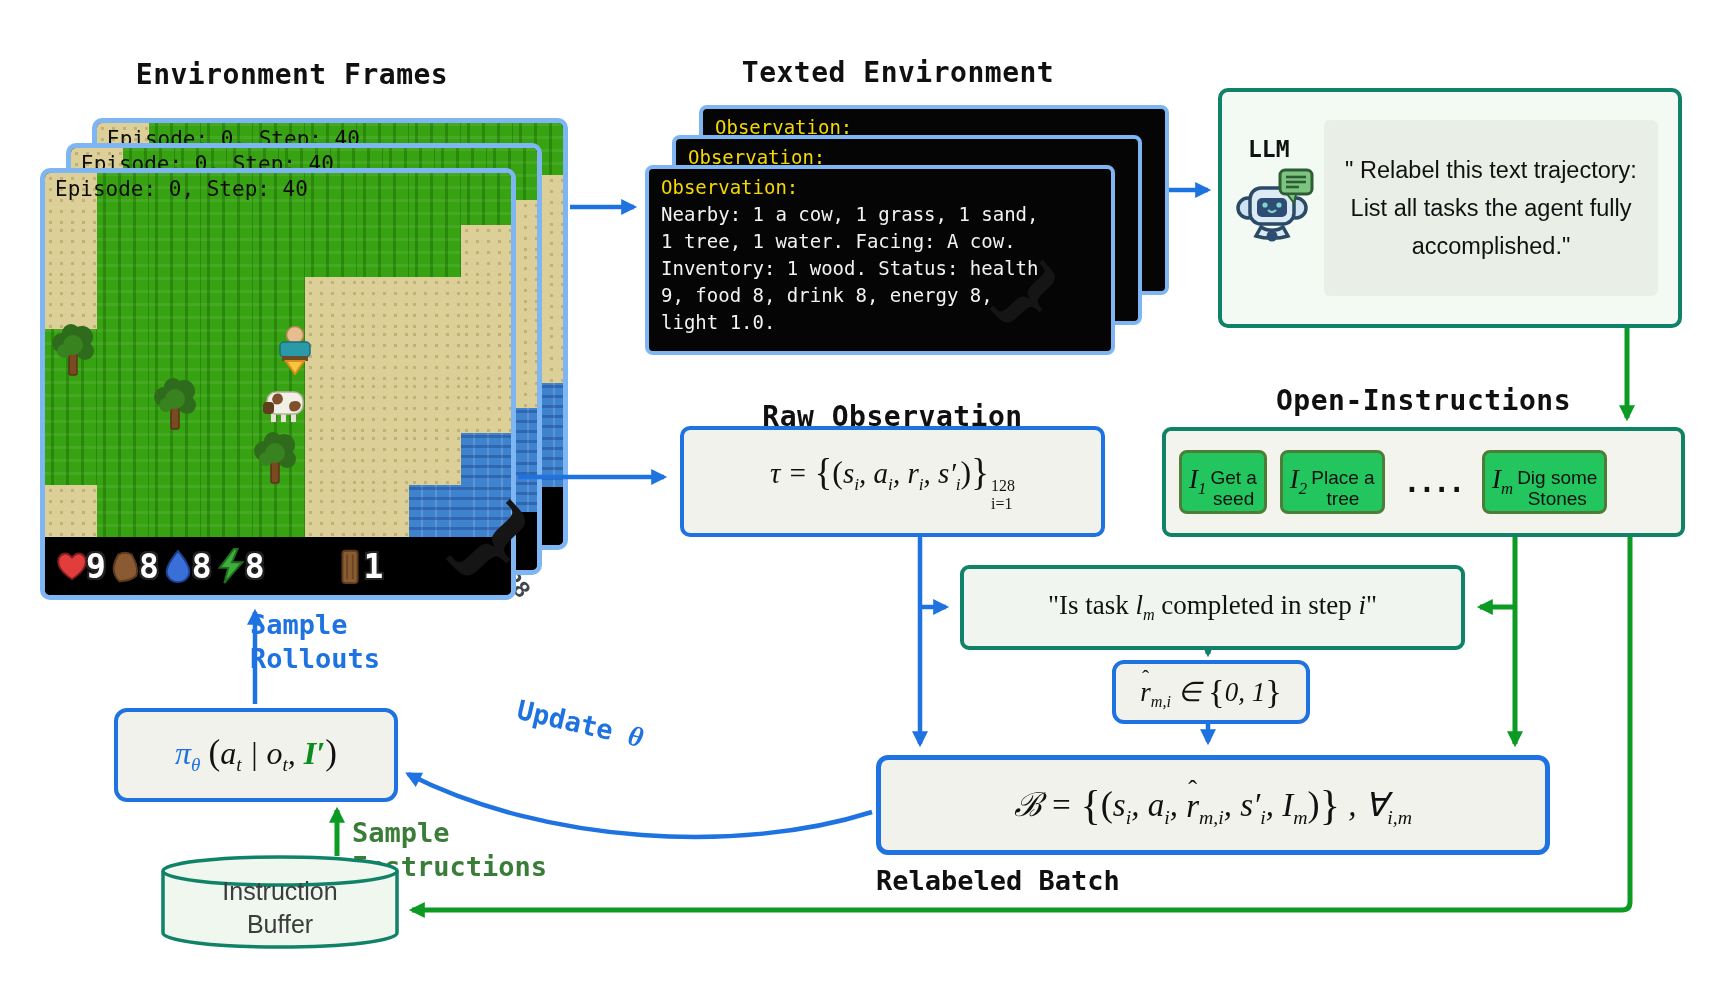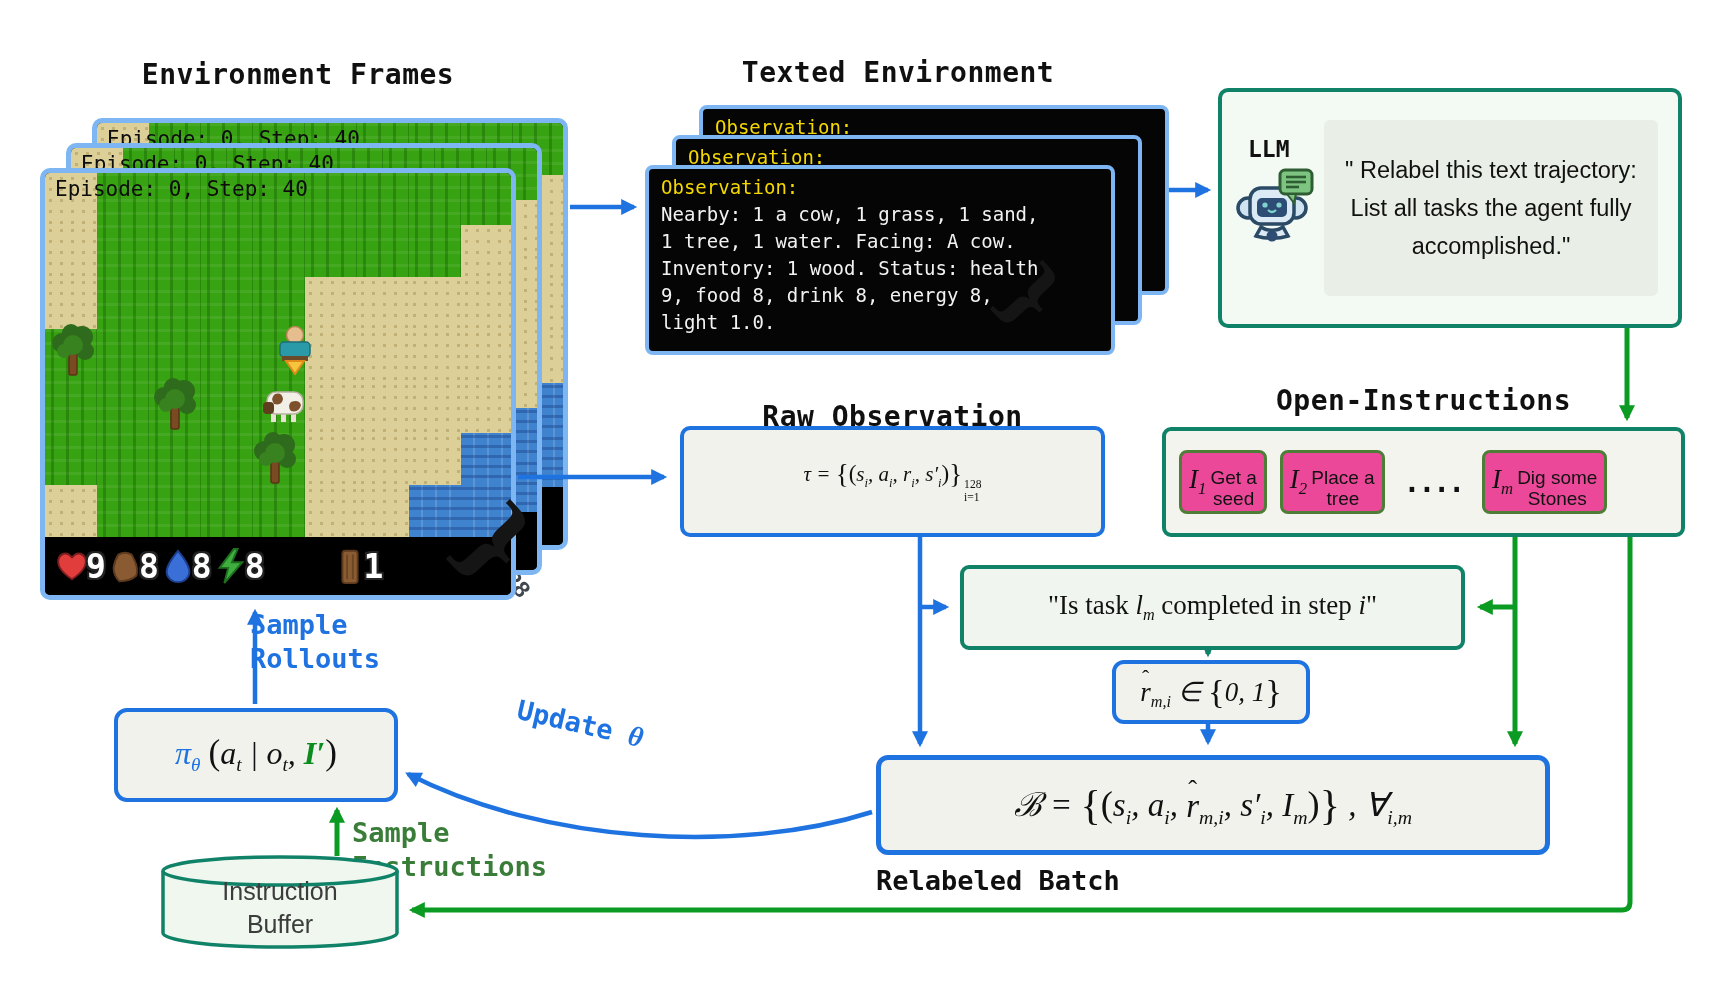--- a/index.html
+++ b/index.html
@@ -60,21 +60,21 @@
   #llm-box{left:1218px;top:88px;width:456px;height:232px;border:4px solid #108268;border-radius:10px;
            background:#f3faf3;}
   #llm-label{left:26px;top:44px;font-family:"DejaVu Sans Mono",monospace;font-weight:bold;font-size:23px;color:#111;}
   #llm-robot{left:12px;top:72px;width:84px;height:86px;}
   #llm-quote{left:102px;top:28px;width:334px;height:176px;background:#e9efe6;border-radius:6px;
              display:flex;align-items:center;justify-content:center;text-align:center;
              font-size:23.5px;line-height:1.62;color:#111;padding:2px 12px;box-sizing:border-box;}
   
   #oi-box{left:1162px;top:427px;width:523px;height:110px;border:4px solid #108268;border-radius:9px;
           background:#f3f4ee;display:flex;align-items:center;padding:0 13px;box-sizing:border-box;gap:13px;}
-  .oi-item{height:64px;border:3px solid #4e7d38;border-radius:8px;background:#ec4899;
+  .oi-item{height:64px;border:3px solid #4e7d38;border-radius:8px;background:#22c55e;
            display:flex;align-items:center;justify-content:center;padding:0 7px;gap:4px;box-sizing:border-box;}
   .oi-sym{font-family:"Liberation Serif",serif;font-style:italic;font-size:27px;color:#111;}
   .oi-sym sub{font-size:.62em;}
   .oi-txt{font-size:19px;line-height:1.08;color:#111;text-align:center;white-space:pre-line;margin-top:13px;}
   .oi-dots{font-family:"DejaVu Sans Mono",monospace;font-weight:bold;font-size:28px;color:#111;
            letter-spacing:-2px;margin-top:-8px;}
   
   .mono-lbl{font-family:"DejaVu Sans Mono",monospace;font-weight:bold;text-align:left;line-height:1.25;}
   #lbl-rollouts{left:250px;top:608px;width:220px;font-size:27px;color:#1e73e0;}
   #lbl-instructions{left:352px;top:816px;width:290px;font-size:27px;color:#3a7d38;}
@@ -91,21 +91,21 @@
   .lb{stroke:#1e73e0;stroke-width:4.5;fill:none;}
   .lgr{stroke:#0b9b22;stroke-width:5;fill:none;}
   .lt{stroke:#108268;stroke-width:5;fill:none;}
   .z5{z-index:5;}
 </style>
 </head>
 <body>
 
 <div id="canvas">
 
-  <div class="abs title" style="left:68px;top:58px;width:460px;">Environment Frames</div>
+  <div class="abs title" style="left:62px;top:58px;width:460px;">Environment Frames</div>
   <div class="abs title" style="left:668px;top:56px;width:460px;">Texted Environment</div>
   <div class="abs title" style="left:680px;top:400px;width:425px;">Raw Observation</div>
   <div class="abs title" style="left:1162px;top:384px;width:523px;">Open-Instructions</div>
 
   <div id="frames-layer">
       <div class="frame" style="left: 92px; top: 118px; z-index: 1;">
         <div class="frame-inner">
           <div class="tile S" style="left: 0px; top: 0px;"></div>
           <div class="tile G" style="left: 52px; top: 0px;"></div>
           <div class="tile G" style="left: 104px; top: 0px;"></div>
@@ -635,21 +635,21 @@
       </div>
       <div class="oi-dots" style="margin: 0px 6px;">....</div>
       <div class="oi-item">
         <span class="oi-sym">I<sub>m</sub></span>
         <span class="oi-txt">Dig some
 Stones</span>
       </div>
     </div>
 
   <div class="bx blue-bx z5" style="left:680px;top:426px;width:425px;height:111px;">
-    <span class="math" style="font-size:21px;">τ = <span class="lg">{</span><span class="md">(</span>s<sub>i</sub>, a<sub>i</sub>, r<sub>i</sub>, s′<sub>i</sub><span class="md">)</span><span class="lg">}</span><span class="ss">
+    <span class="math" style="font-size:29px;">τ = <span class="lg">{</span><span class="md">(</span>s<sub>i</sub>, a<sub>i</sub>, r<sub>i</sub>, s′<sub>i</sub><span class="md">)</span><span class="lg">}</span><span class="ss">
           <span>128</span>
           <span>i=1</span>
         </span></span>
   </div>
 
   <div class="bx teal-bx z5 roman" style="left:960px;top:565px;width:505px;height:85px;">
     <span class="math" style="font-size:27px;">"Is task <i>l</i><sub>m</sub> completed in step <i>i</i>"</span>
   </div>
 
   <div class="bx blue-bx z5" style="left:1112px;top:660px;width:198px;height:64px;border-radius:12px;">

